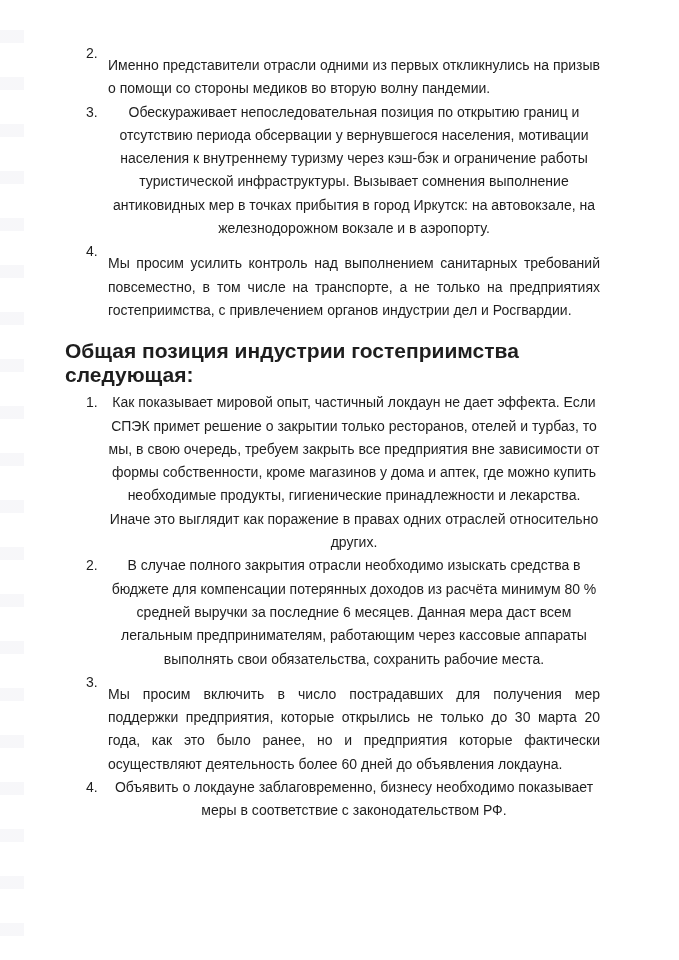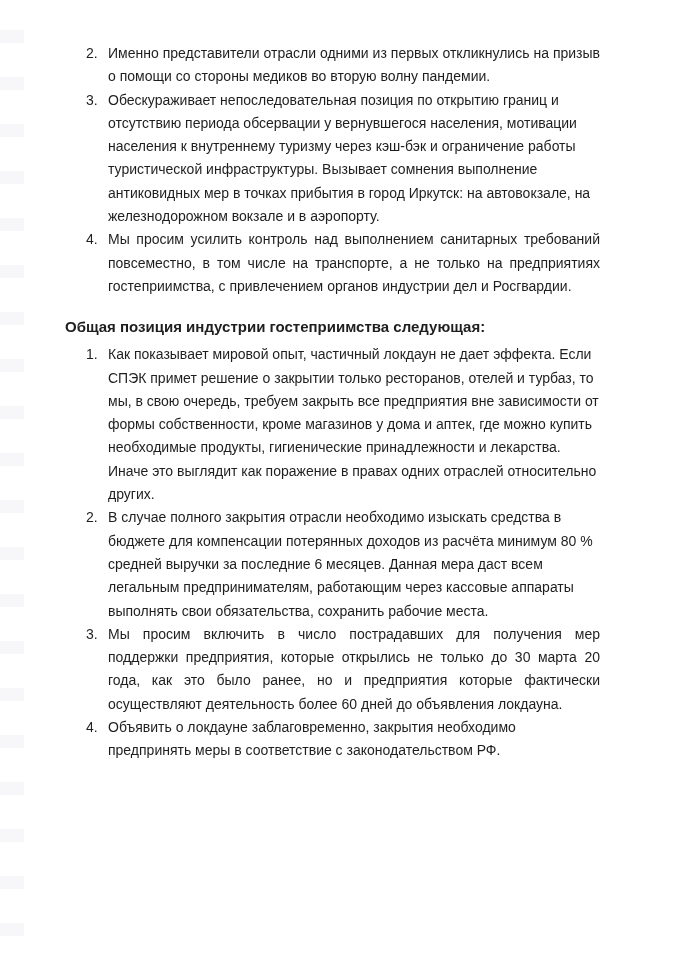--- a/index.html
+++ b/index.html
@@ -57,27 +57,28 @@
     text-align: left;
     white-space: nowrap;
   }
   .txt {
     flex: 1 1 auto;
     width: 492px;
   }
   .txt.just {
     text-align: justify;
     text-justify: inter-word;
+    margin-top: 12px;
   }
   .txt.left {
-    text-align: left;
+    text-align: center;
   }
   .doc-heading {
     font-weight: bold;
-    font-size: 15px;
+    font-size: 21px;
     line-height: 24px;
     margin: 17px 0 4px 0;
   }
 </style>
 </head>
 <body>
 
 <div class="page">
   <div class="edge-marks"></div>
 
@@ -108,18 +109,18 @@
       <div class="list-item">
         <span class="num">2.</span>
         <span class="txt left">В случае полного закрытия отрасли необходимо изыскать средства в бюджете для компенсации потерянных доходов из расчёта минимум 80 % средней выручки за последние 6 месяцев. Данная мера даст всем легальным предпринимателям, работающим через кассовые аппараты выполнять свои обязательства, сохранить рабочие места.</span>
       </div>
       <div class="list-item">
         <span class="num">3.</span>
         <span class="txt just">Мы просим включить в число пострадавших для получения мер поддержки предприятия, которые открылись не только до 30 марта 20 года, как это было ранее, но и предприятия которые фактически осуществляют деятельность более 60 дней до объявления локдауна.</span>
       </div>
       <div class="list-item">
         <span class="num">4.</span>
-        <span class="txt left">Объявить о локдауне заблаговременно, закрытия необходимо предпринять меры в соответствие с законодательством РФ.</span>
+        <span class="txt left">Объявить о локдауне заблаговременно, бизнесу необходимо показывает меры в соответствие с законодательством РФ.</span>
       </div>
     </div>
 
   </div>
 </div>
 
 </body></html>

